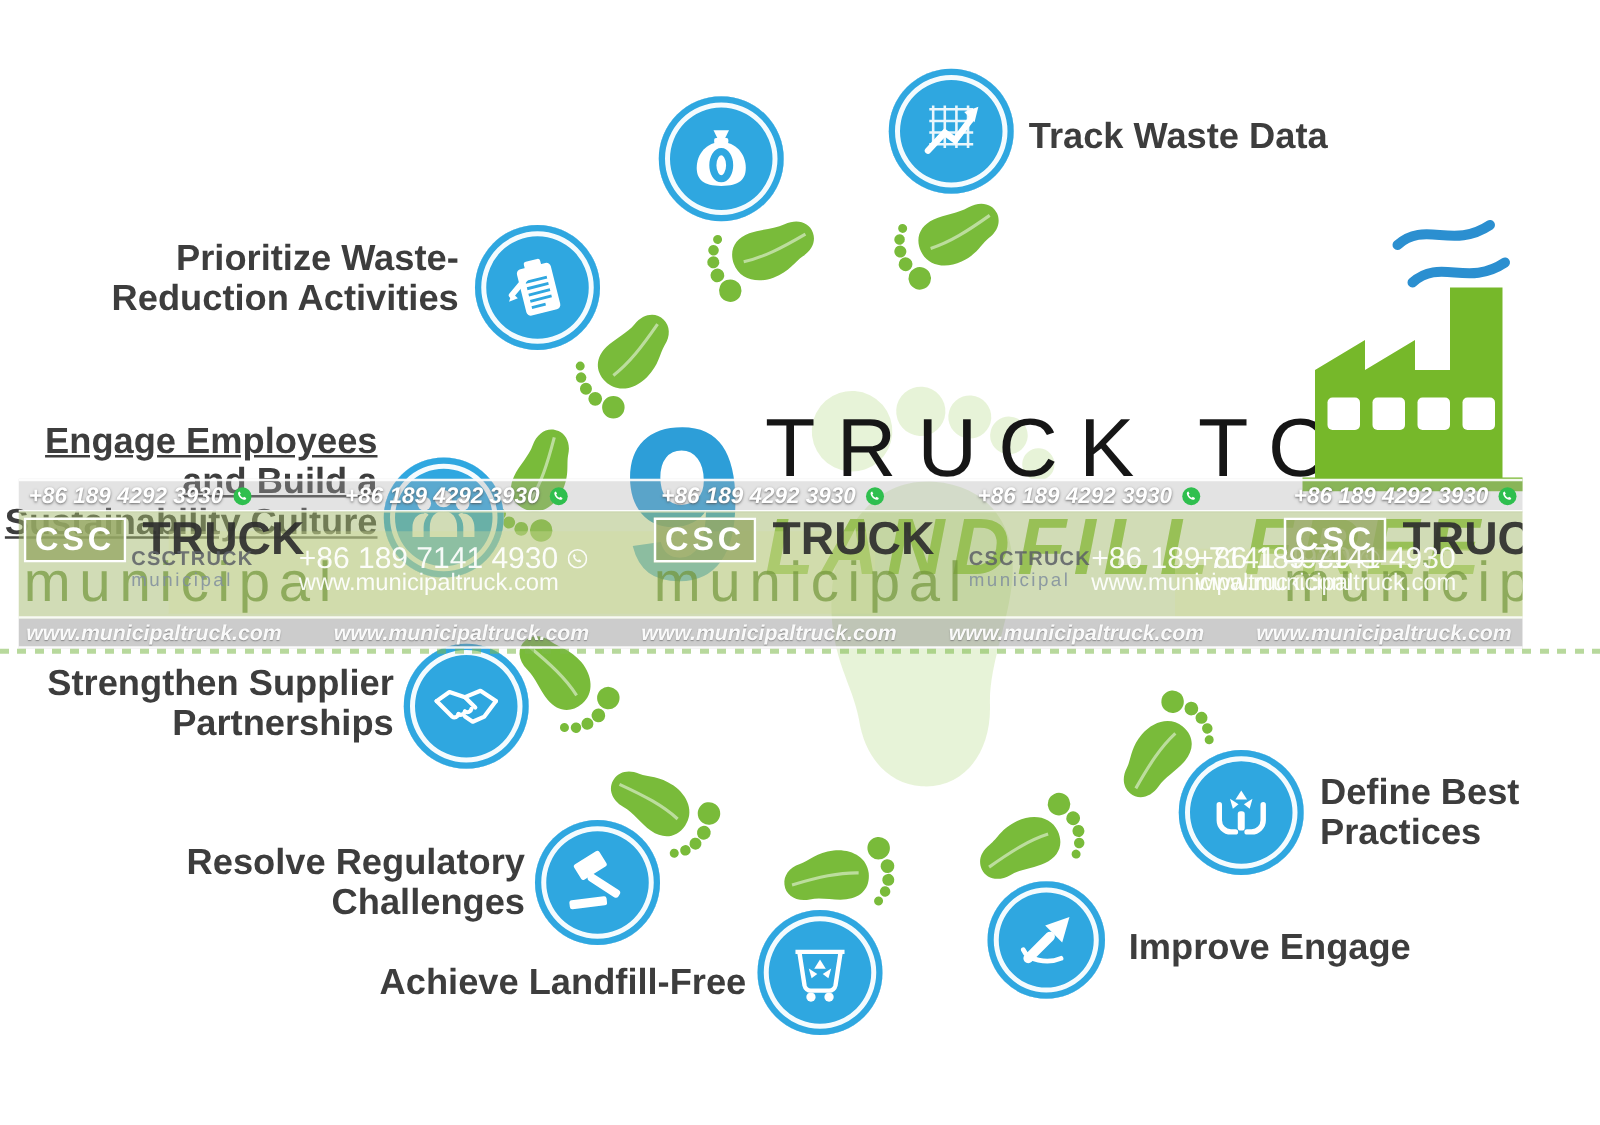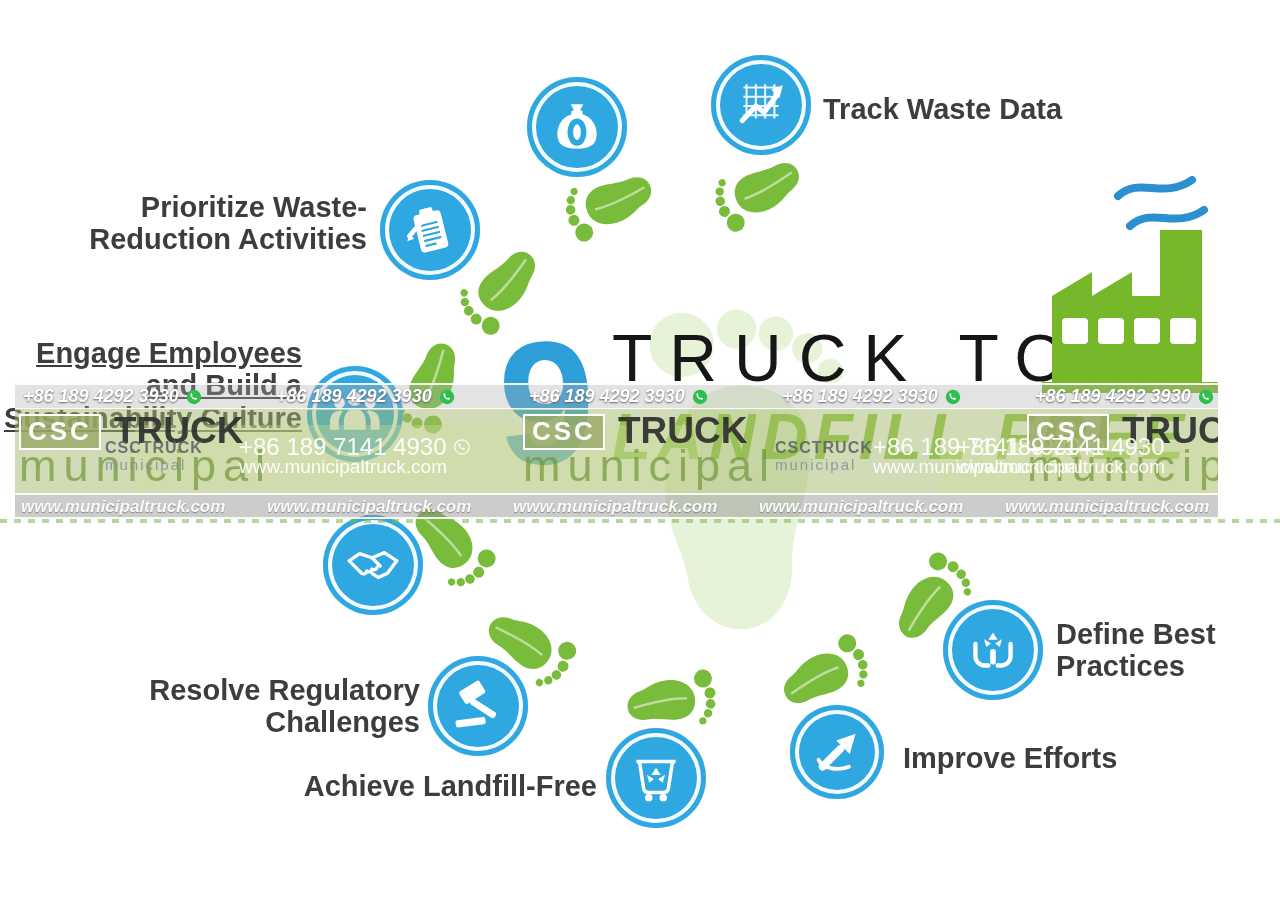--- a/index.html
+++ b/index.html
@@ -245,20 +245,22 @@
         <circle cx="30" cy="15" r="7"></circle>
         <circle cx="14.5" cy="19" r="5.5"></circle>
         <circle cx="45.5" cy="19" r="5.5"></circle>
         <path d="M30 25 c-7 0 -11 5.5 -11 13 v8 h22 v-8 c0-7.5 -4-13 -11-13z"></path>
         <path d="M14.5 27 c-6 0 -9.5 5 -9.5 11.5 V46 h9 v-8 c0-4 1.5-7.5 4-10 -1-0.9-2.2-1.5-3.5-1.5z"></path>
         <path d="M45.5 27 c6 0 9.5 5 9.5 11.5 V46 h-9 v-8 c0-4 -1.5-7.5 -4-10 1-0.9 2.2-1.5 3.5-1.5z"></path>
       </g>
     </svg>
   </div>
 
+  <div class="step-label align-r" style="right:965px;top:531px;">Strengthen Supplier
+Partnerships</div>
   <div class="circle" style="left:323px;top:515px;width:100px;height:100px;">
     <svg viewBox="0 0 60 60">
       <g fill="none" stroke="#fff" stroke-width="3.2" stroke-linejoin="round" stroke-linecap="round">
         <path d="M7 26 L17 19 L29 23 L41 18 L53 26"></path>
         <path d="M7 26 L19 38 a3.2 3.2 0 0 0 5 -2"></path>
         <path d="M24 36 a3.2 3.2 0 0 0 5 -2"></path>
         <path d="M29 34 a3.2 3.2 0 0 0 5 -2"></path>
         <path d="M53 26 L44 38 L35 42 L29 38"></path>
         <path d="M29 23 l8 8"></path>
       </g>
@@ -294,21 +296,21 @@
     </svg>
   </div>
 
   <div class="circle" style="left:790px;top:705px;width:94px;height:94px;">
     <svg viewBox="0 0 60 60">
       <path d="M15 45 L33 27" stroke="#fff" stroke-width="8" stroke-linecap="round"></path>
       <path d="M29 18 L49 11 L43 32 Z" fill="#fff"></path>
       <path d="M11 38 a20 12 0 0 0 31 7" stroke="#fff" stroke-width="4" fill="none" stroke-linecap="round"></path>
     </svg>
   </div>
-  <div class="step-label" style="left:903px;top:742px;">Improve Efforts</div>
+  <div class="step-label" style="left:903px;top:742px;">Improve Engage</div>
 
   <div class="circle" style="left:943px;top:600px;width:100px;height:100px;">
     <svg viewBox="0 0 60 60">
       <g fill="none" stroke="#fff" stroke-width="4.2" stroke-linecap="round">
         <path d="M13 24 v12 a9 9 0 0 0 9 9 h3.5"></path>
         <path d="M47 24 v12 a9 9 0 0 1 -9 9 h-3.5"></path>
       </g>
       <g fill="#fff">
         <path d="M30 13 l4.5 7 h-9 z"></path>
         <path d="M23.5 27 l-2.2 -7.6 6.6 4.2 z"></path>

